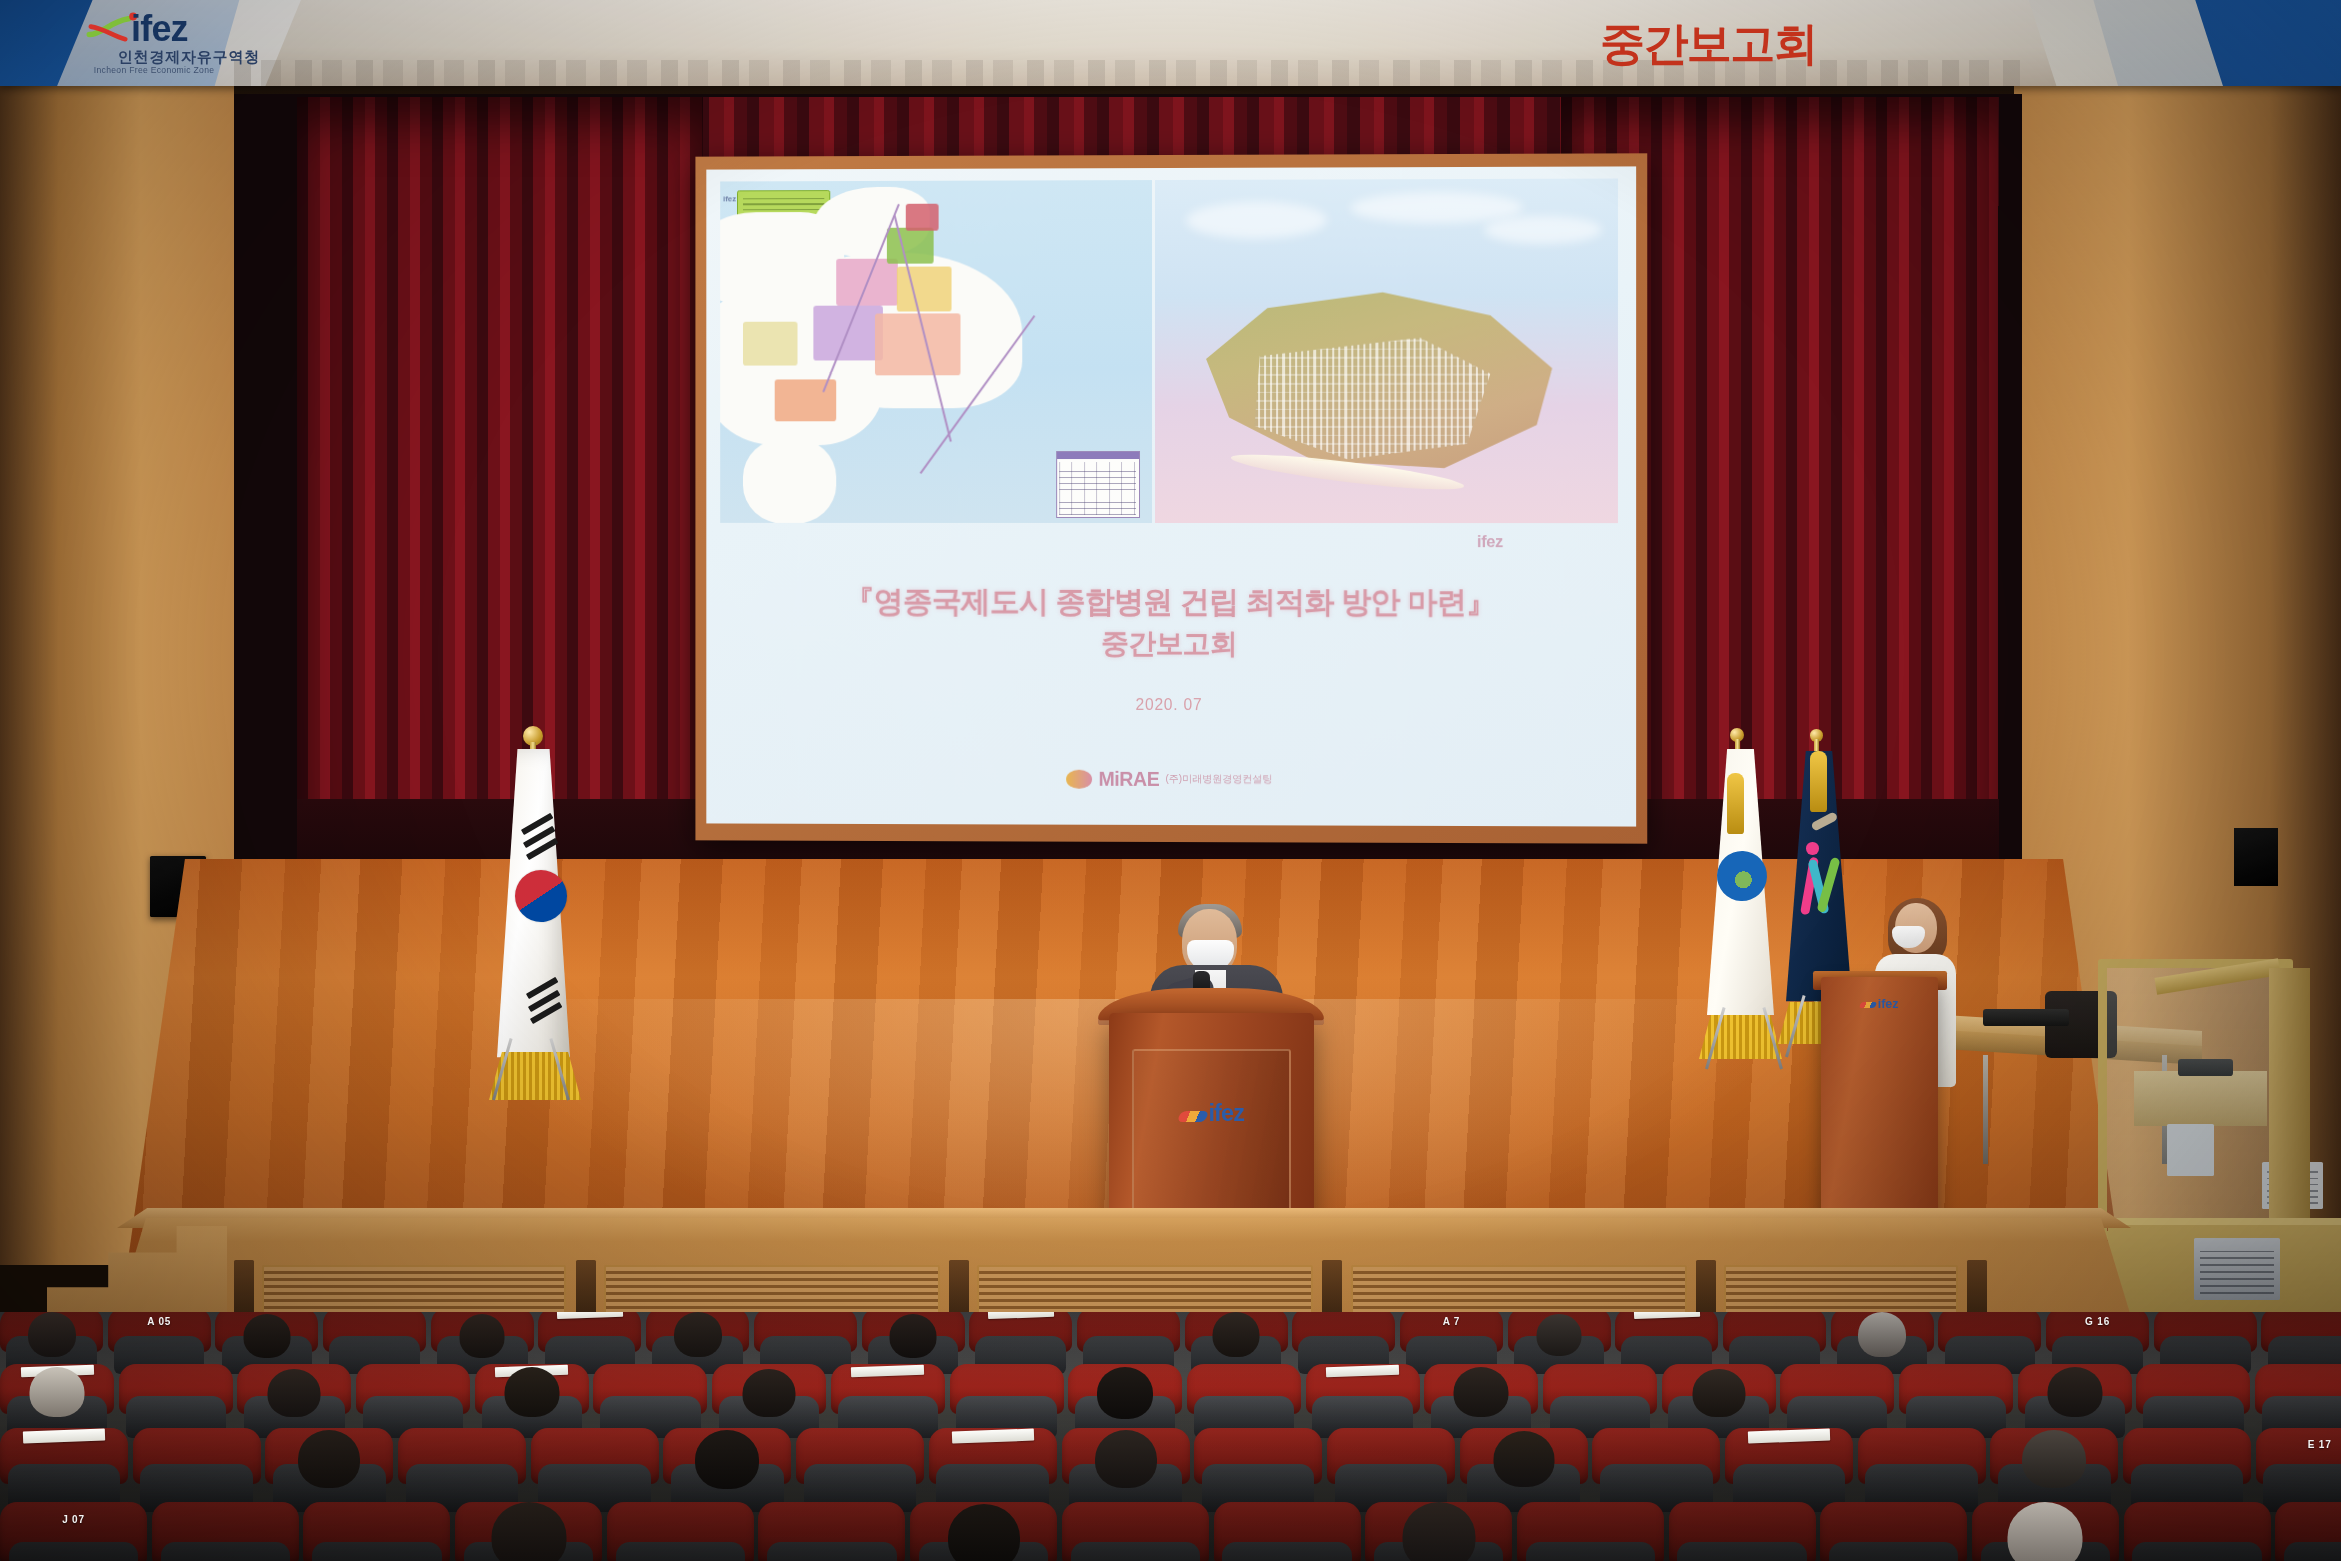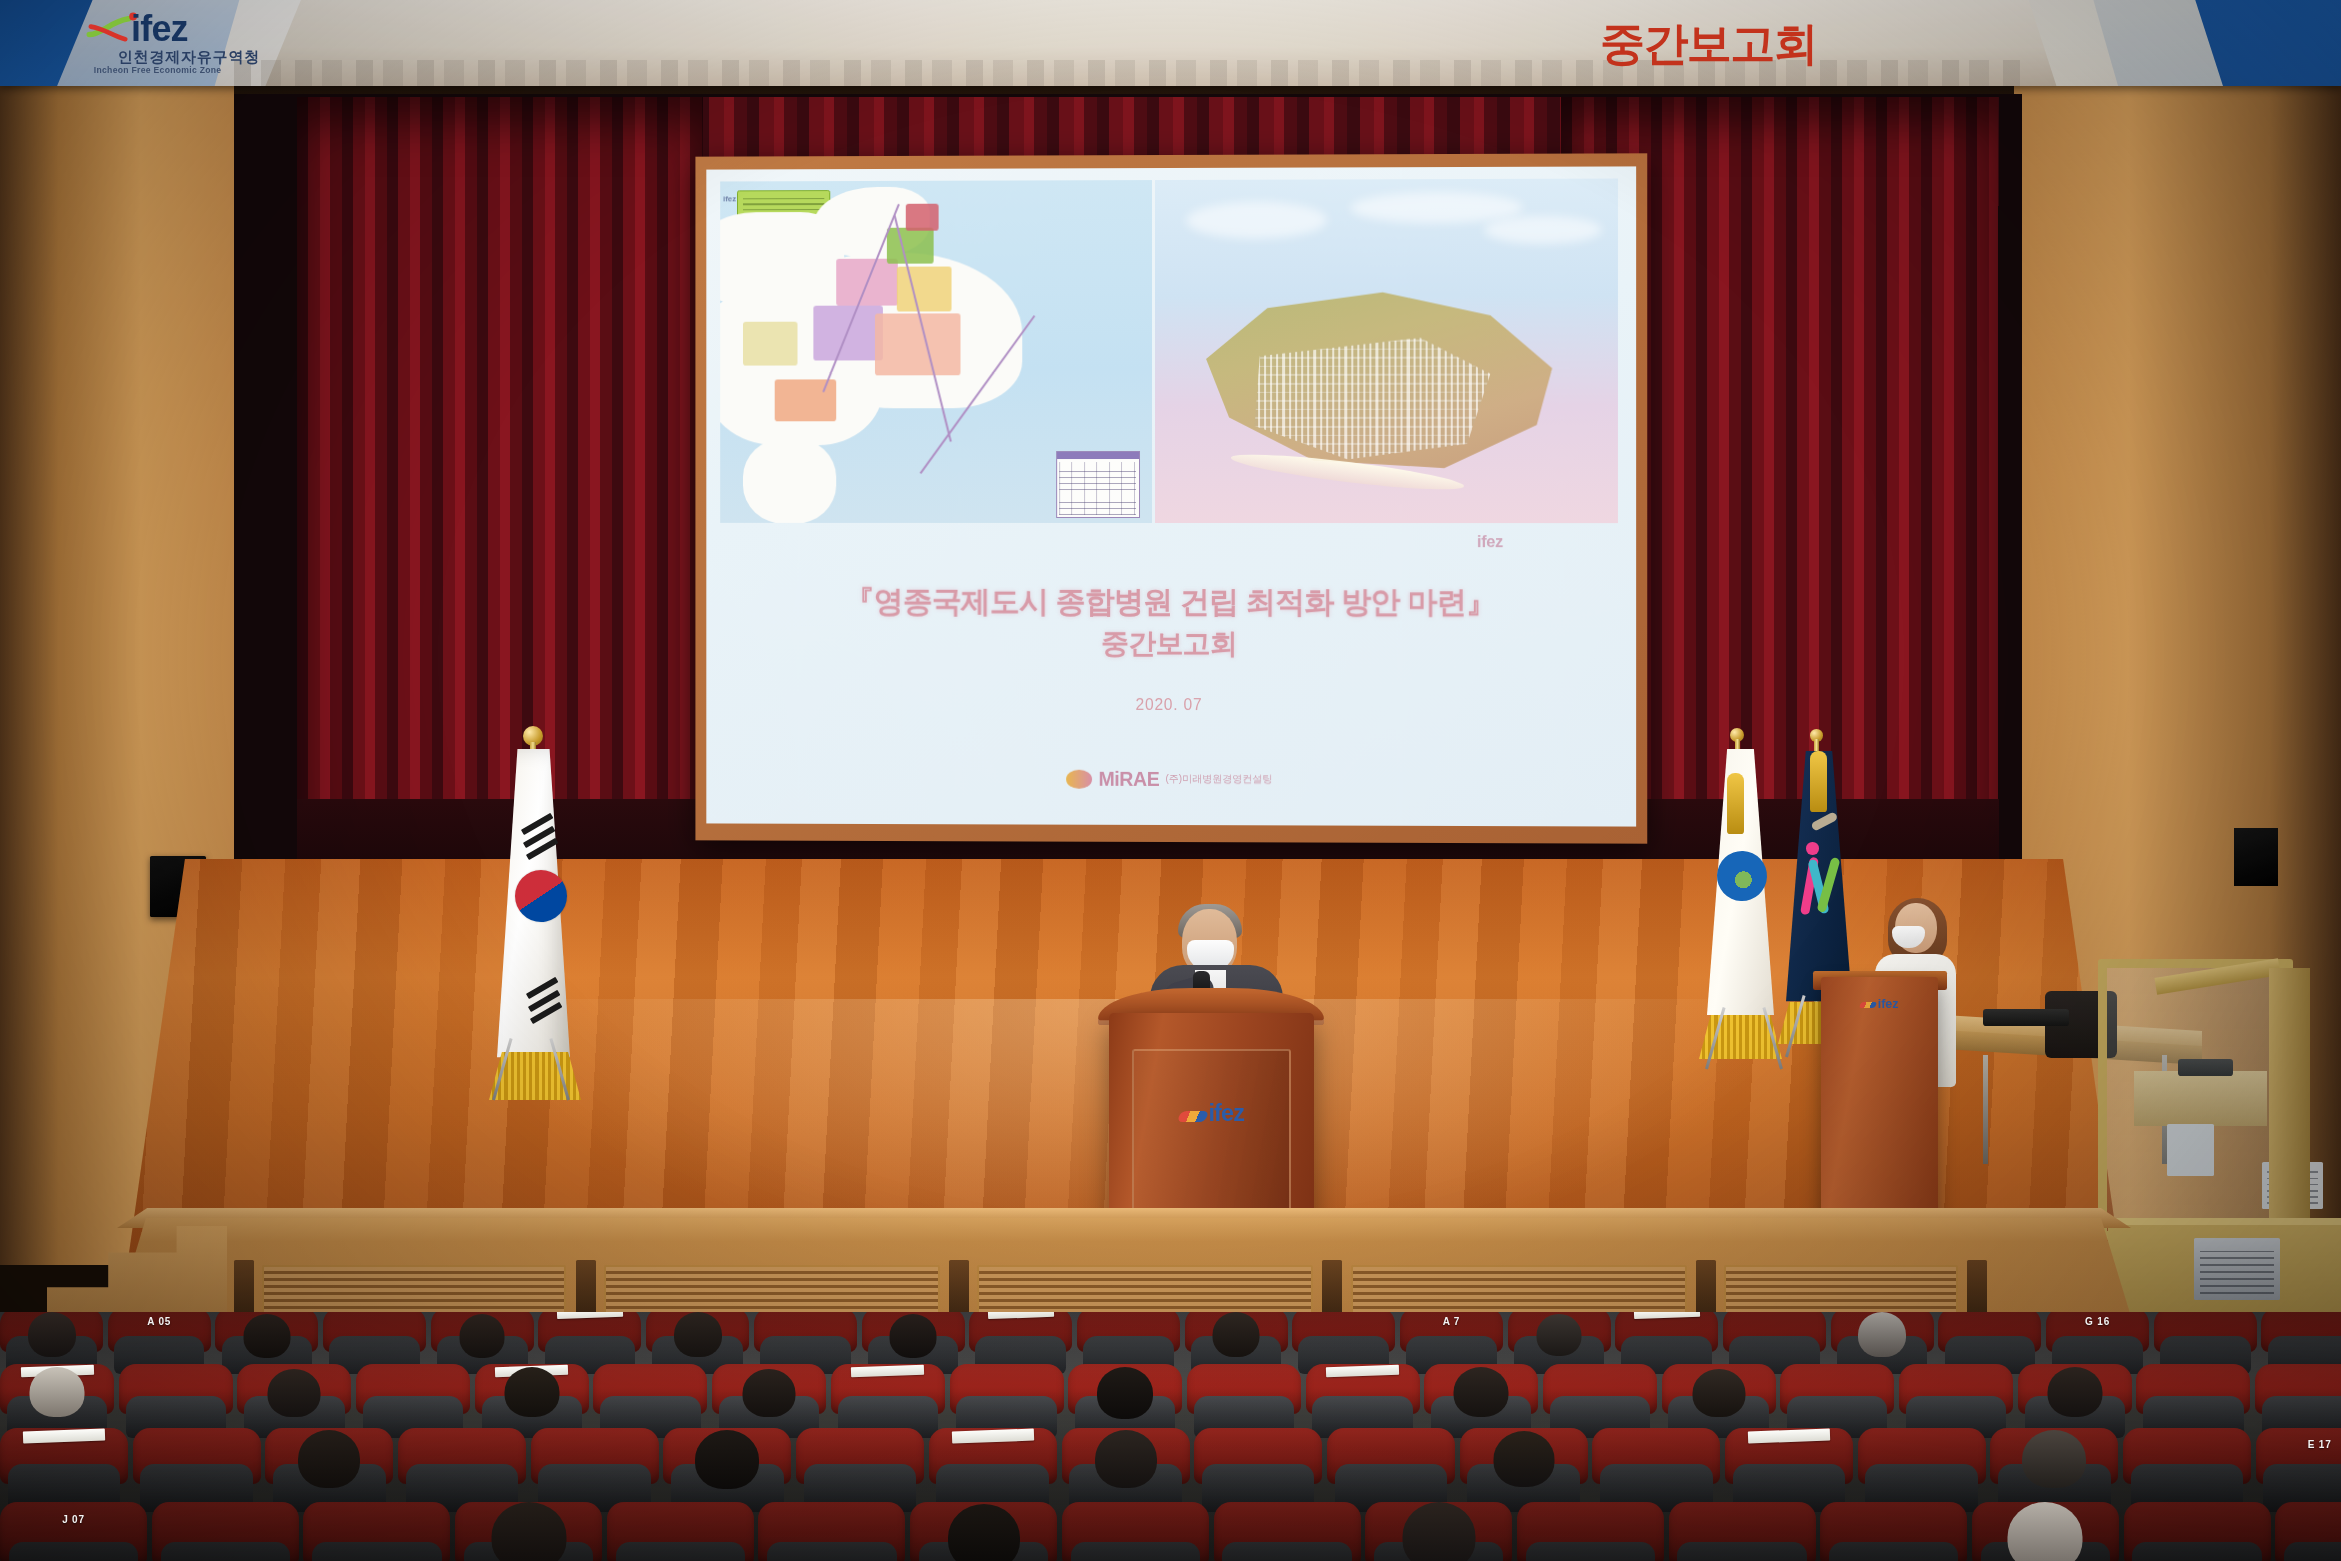--- a/index.html
+++ b/index.html
@@ -71,21 +71,21 @@
       rgba(150,140,128,.28) 26.5px 47px, transparent 47px 61px);
     opacity:.8;
   }
   #banner-logo { position:absolute; left:86px; top:6.2px; width:180px; height:72px; z-index:4; }
   .ifez-mark { position:absolute; left:0; top:4.7px; width:66px; height:36px; }
   .ifez-word {
     position:absolute; left:45px; top:4.7px; font-weight:bold; font-size:36px;
     color:#16335e; letter-spacing:-0.8px; line-height:36px;
   }
   .ifez-kr { position:absolute; left:7.8px; top:42px; font-size:15px; color:#2a3f63; font-weight:bold; letter-spacing:0.8px;margin-left:24px; }
-  .ifez-en { position:absolute; left:7.8px; top:59px; font-size:8.6px; color:#3d4f6e; font-weight:bold; letter-spacing:0.3px; }
+  .ifez-en { position:absolute; left:7.8px; top:59px; font-size:8.6px; color:#3d4f6e; font-weight:normal; letter-spacing:0.3px; }
 
   #banner-title {
     position:absolute; left:275px; top:4.7px; z-index:4;
     font-size:44px; font-weight:bold; color:#13254a;
     letter-spacing:-1.6px; white-space:nowrap; line-height:78px;
   }
   #banner-title-accent {
     position:absolute; left:1600px; top:4.7px; z-index:4;
     font-size:45px; font-weight:bold; color:#c3321c;
     letter-spacing:-1.6px; white-space:nowrap; line-height:78px;

